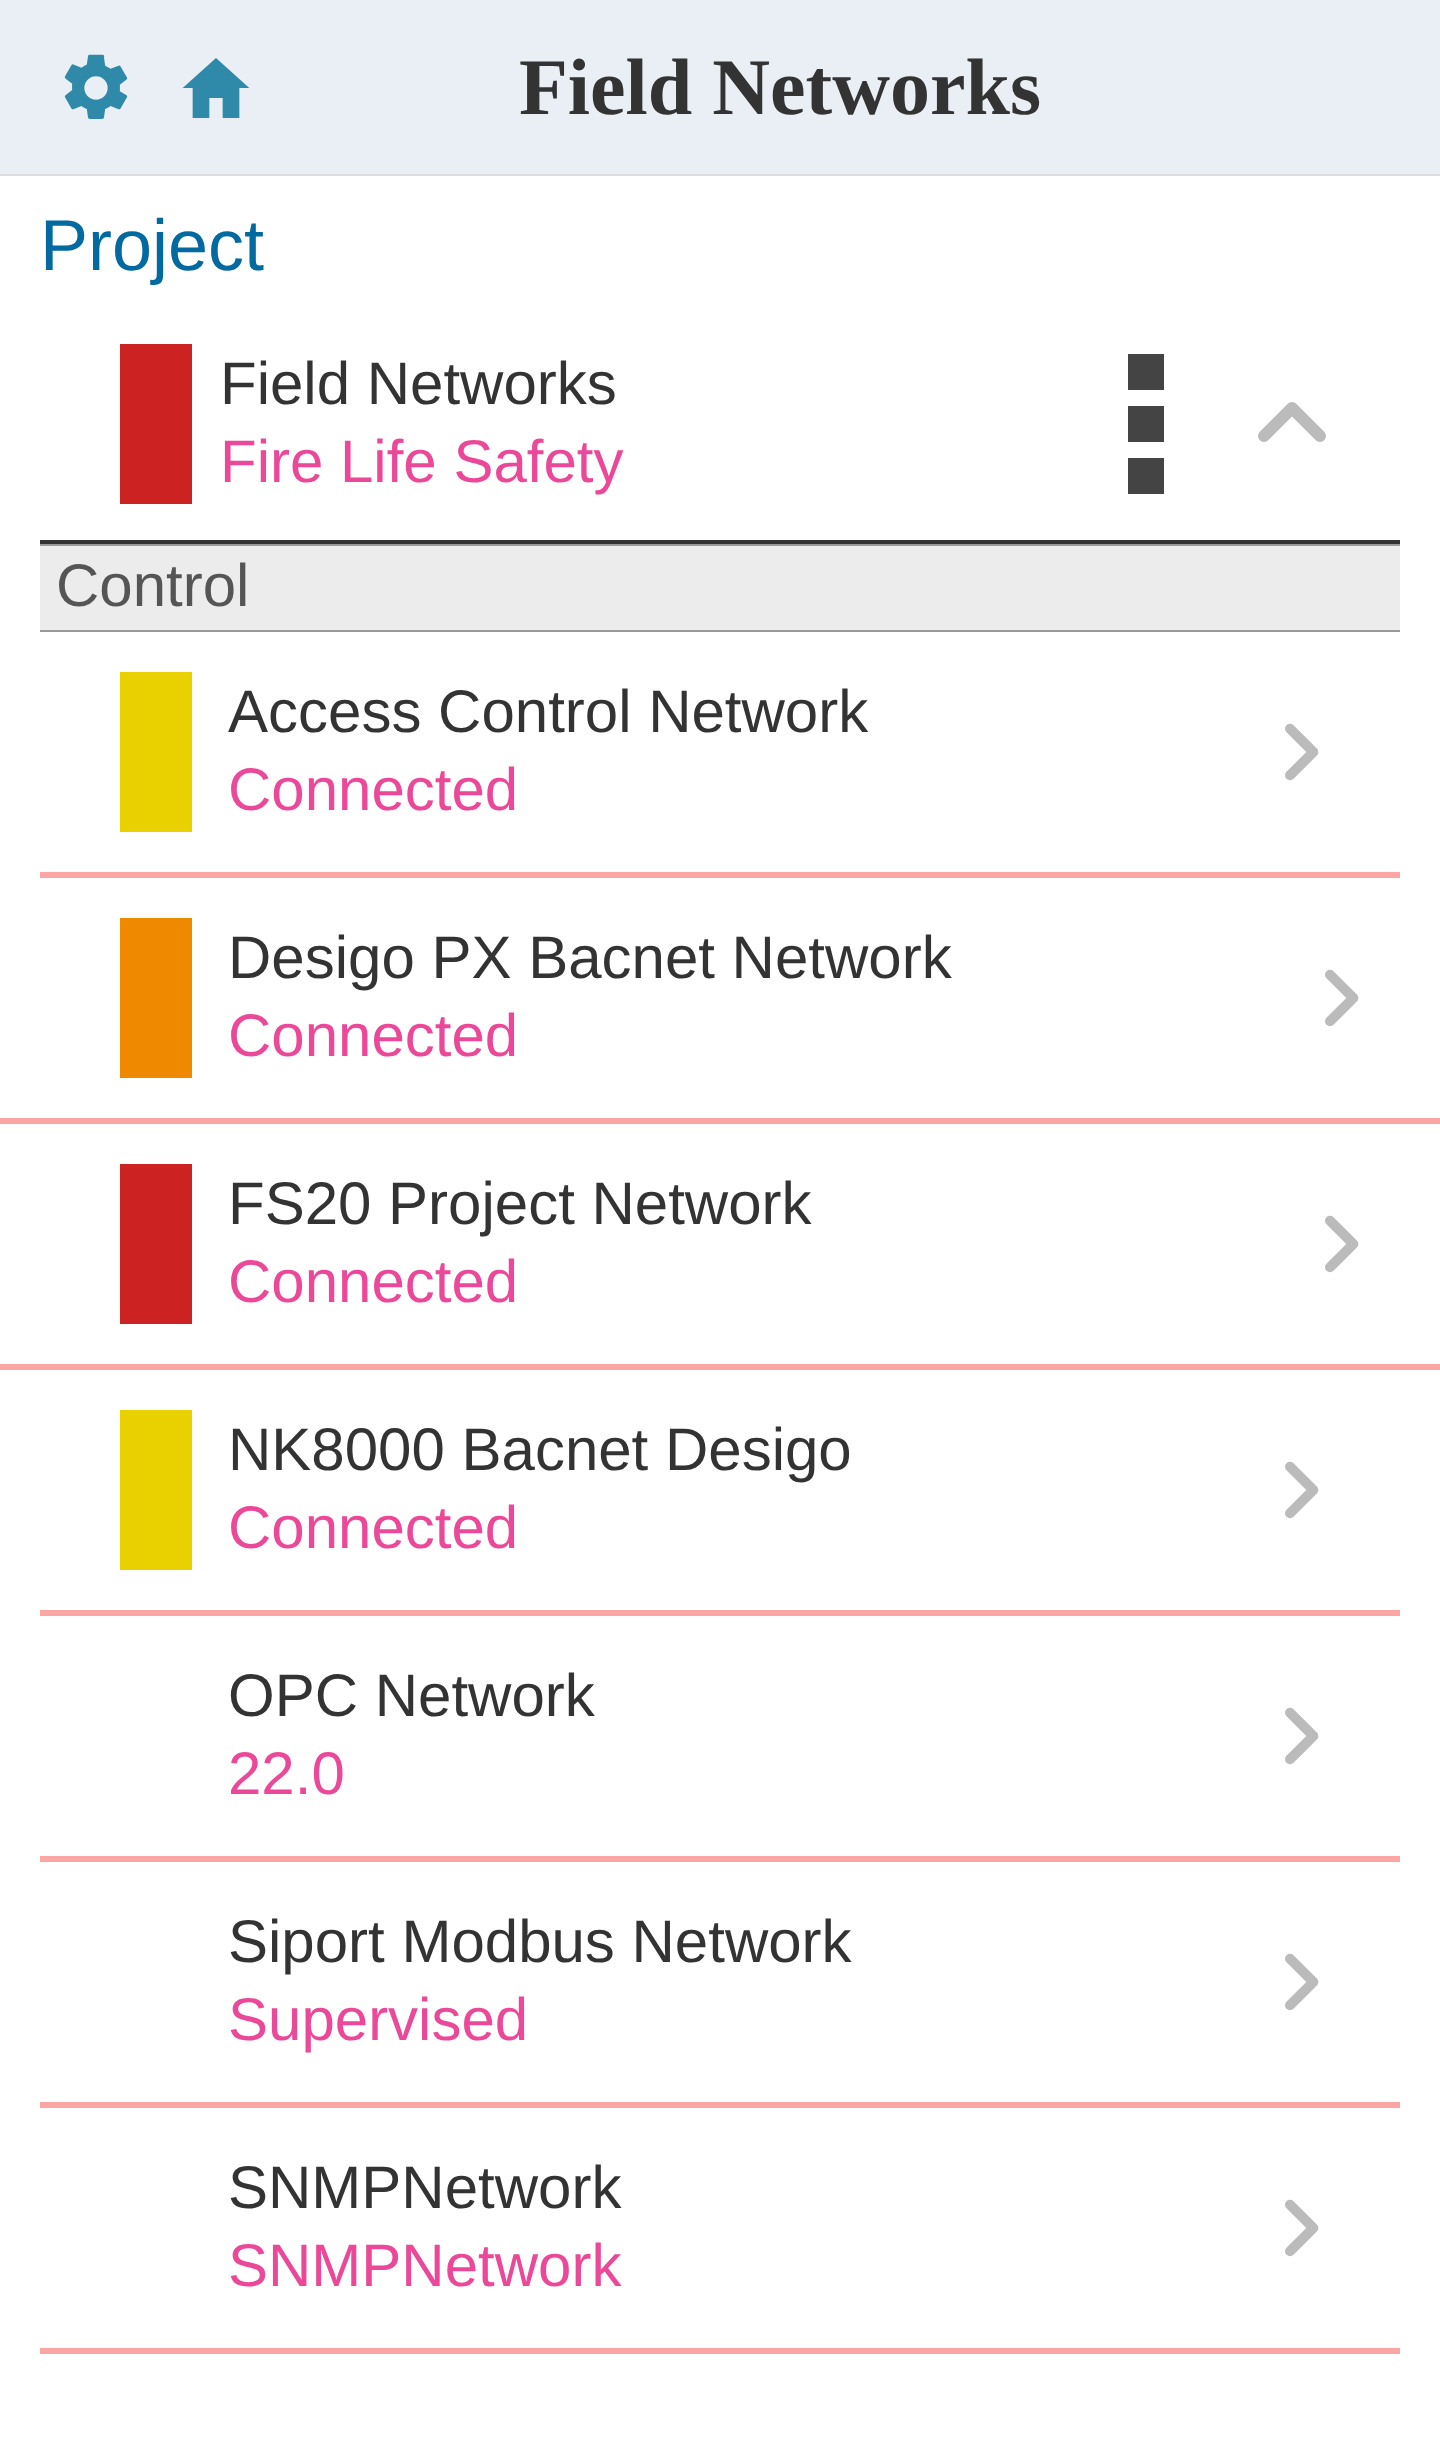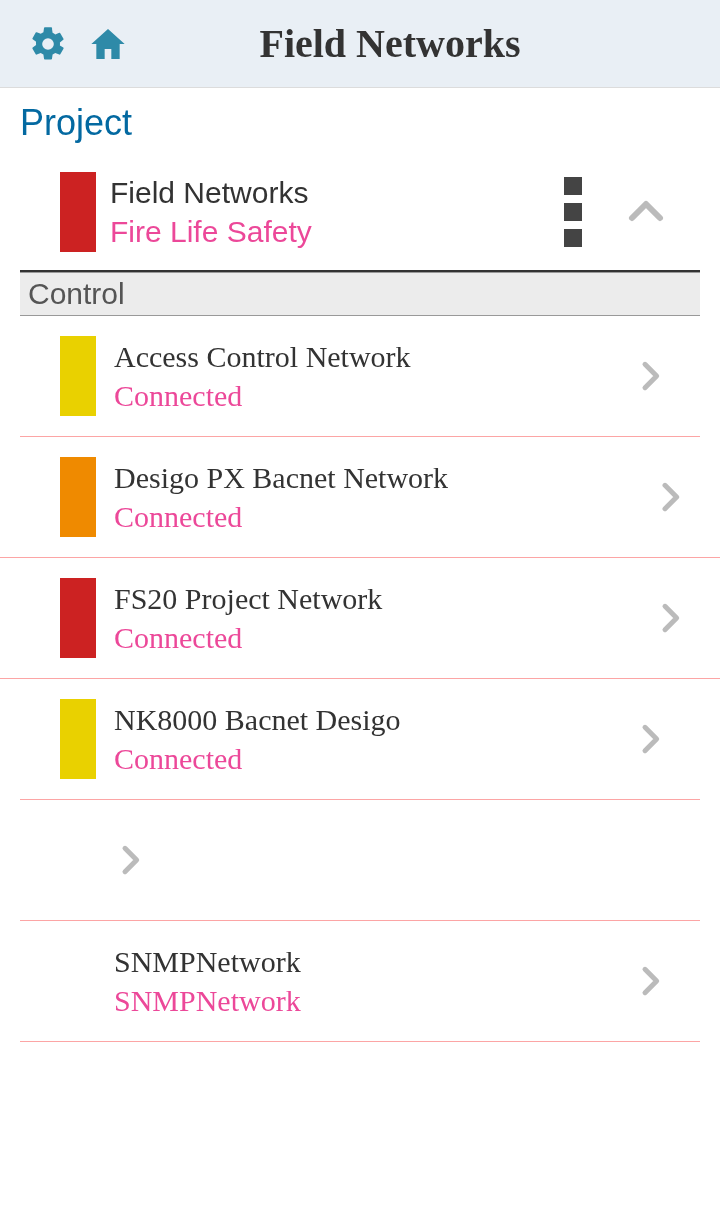--- a/index.html
+++ b/index.html
@@ -57,23 +57,22 @@
     margin:0 20px;
     padding:4px 8px;
     font-size:30px;
     color:#555;
   }
   .list { margin:0 0 0 0; }
   .list-row {
     display:flex;
     align-items:center;
     padding:20px 20px 20px 40px;
-    border-bottom:1px solid #fca5a5;
+    border-bottom:3px solid #fca5a5;
     margin:0 20px;
-    font-family:Liberation Serif, serif;
   }
   .list-row.full-bleed { margin:0; padding-left:60px; padding-right:20px;}
   .list-row .texts { flex:1; padding-left:4px;}
   .list-row .chev { padding-right:10px;}
   svg { display:block; }
 </style>
 </head>
 <body>
 
 <div class="header">
@@ -156,20 +155,34 @@
       <div class="texts">
         <div class="row-title">NK8000 Bacnet Desigo</div>
         <div class="row-sub">Connected</div>
       </div>
       <div class="chev"><span><svg width="40" height="40" viewBox="0 0 24 24" fill="none" stroke="#bbb" stroke-width="3" stroke-linecap="round" stroke-linejoin="round">
             <polyline points="9 5 16 12 9 19"></polyline>
           </svg></span></div>
     </div>
     <div class="list-row">
       <div class="color-chip" style="background: transparent;"></div>
+      <div class="texts">
+        <div class="row-title">OPC Network</div>
+        <div class="row-sub">22.0</div>
+      </div>
+      <div class="chev"><span><svg width="40" height="40" viewBox="0 0 24 24" fill="none" stroke="#bbb" stroke-width="3" stroke-linecap="round" stroke-linejoin="round">
+            <polyline points="9 5 16 12 9 19"></polyline>
+          </svg></span></div>
+    </div>
+    <div class="list-row">
+      <div class="color-chip" style="background: transparent;"></div>
+      <div class="texts">
+        <div class="row-title">Siport Modbus Network</div>
+        <div class="row-sub">Supervised</div>
+      </div>
       <div class="chev"><span><svg width="40" height="40" viewBox="0 0 24 24" fill="none" stroke="#bbb" stroke-width="3" stroke-linecap="round" stroke-linejoin="round">
             <polyline points="9 5 16 12 9 19"></polyline>
           </svg></span></div>
     </div>
     <div class="list-row">
       <div class="color-chip" style="background: transparent;"></div>
       <div class="texts">
         <div class="row-title">SNMPNetwork</div>
         <div class="row-sub">SNMPNetwork</div>
       </div>

